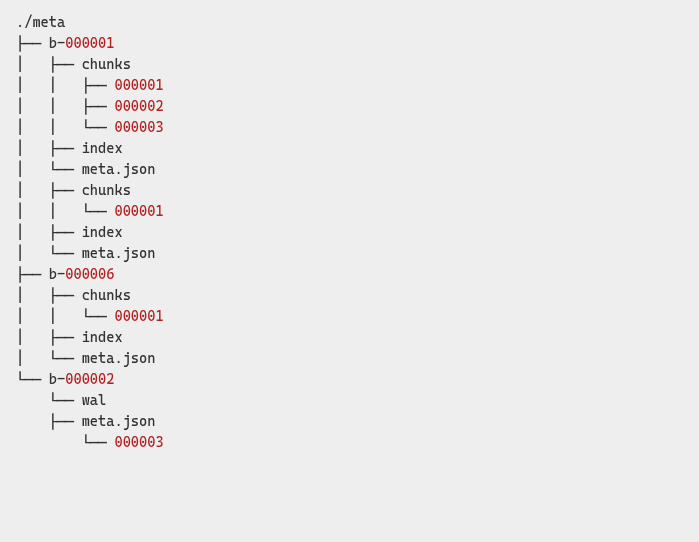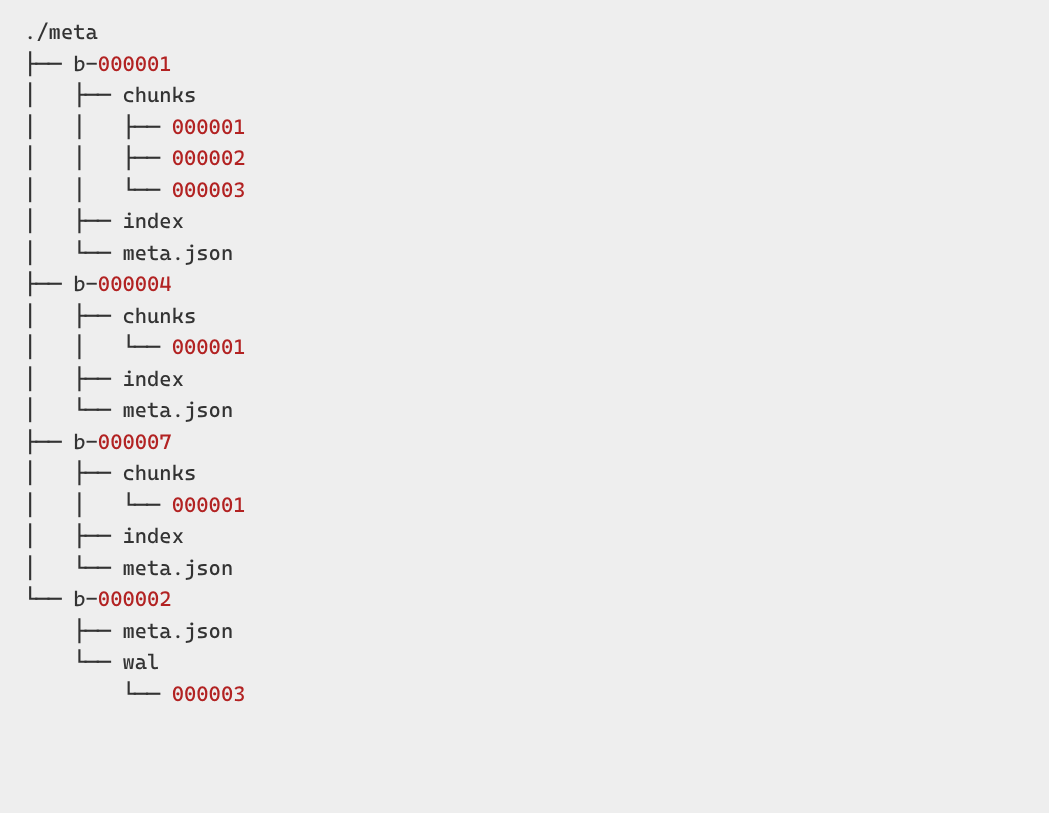--- a/index.html
+++ b/index.html
@@ -34,28 +34,27 @@
 <div>
   <div class="line">./meta</div>
   <div id="tree-lines">
       <div class="line"><span>├── </span><span>b-</span><span class="red">000001</span></div>
       <div class="line"><span>│   ├── </span><span>chunks</span></div>
       <div class="line"><span>│   │   ├── </span><span class="red">000001</span></div>
       <div class="line"><span>│   │   ├── </span><span class="red">000002</span></div>
       <div class="line"><span>│   │   └── </span><span class="red">000003</span></div>
       <div class="line"><span>│   ├── </span><span>index</span></div>
       <div class="line"><span>│   └── </span><span>meta.json</span></div>
-      <div class="line"><span>├── </span><span>b-</span><span class="red">000004</span></div>
       <div class="line"><span>│   ├── </span><span>chunks</span></div>
       <div class="line"><span>│   │   └── </span><span class="red">000001</span></div>
       <div class="line"><span>│   ├── </span><span>index</span></div>
       <div class="line"><span>│   └── </span><span>meta.json</span></div>
-      <div class="line"><span>├── </span><span>b-</span><span class="red">000007</span></div>
+      <div class="line"><span>├── </span><span>b-</span><span class="red">000006</span></div>
       <div class="line"><span>│   ├── </span><span>chunks</span></div>
       <div class="line"><span>│   │   └── </span><span class="red">000001</span></div>
       <div class="line"><span>│   ├── </span><span>index</span></div>
       <div class="line"><span>│   └── </span><span>meta.json</span></div>
       <div class="line"><span>└── </span><span>b-</span><span class="red">000002</span></div>
+      <div class="line"><span>    └── </span><span>wal</span></div>
       <div class="line"><span>    ├── </span><span>meta.json</span></div>
-      <div class="line"><span>    └── </span><span>wal</span></div>
       <div class="line"><span>        └── </span><span class="red">000003</span></div>
     </div>
 </div>
 
 </body></html>

